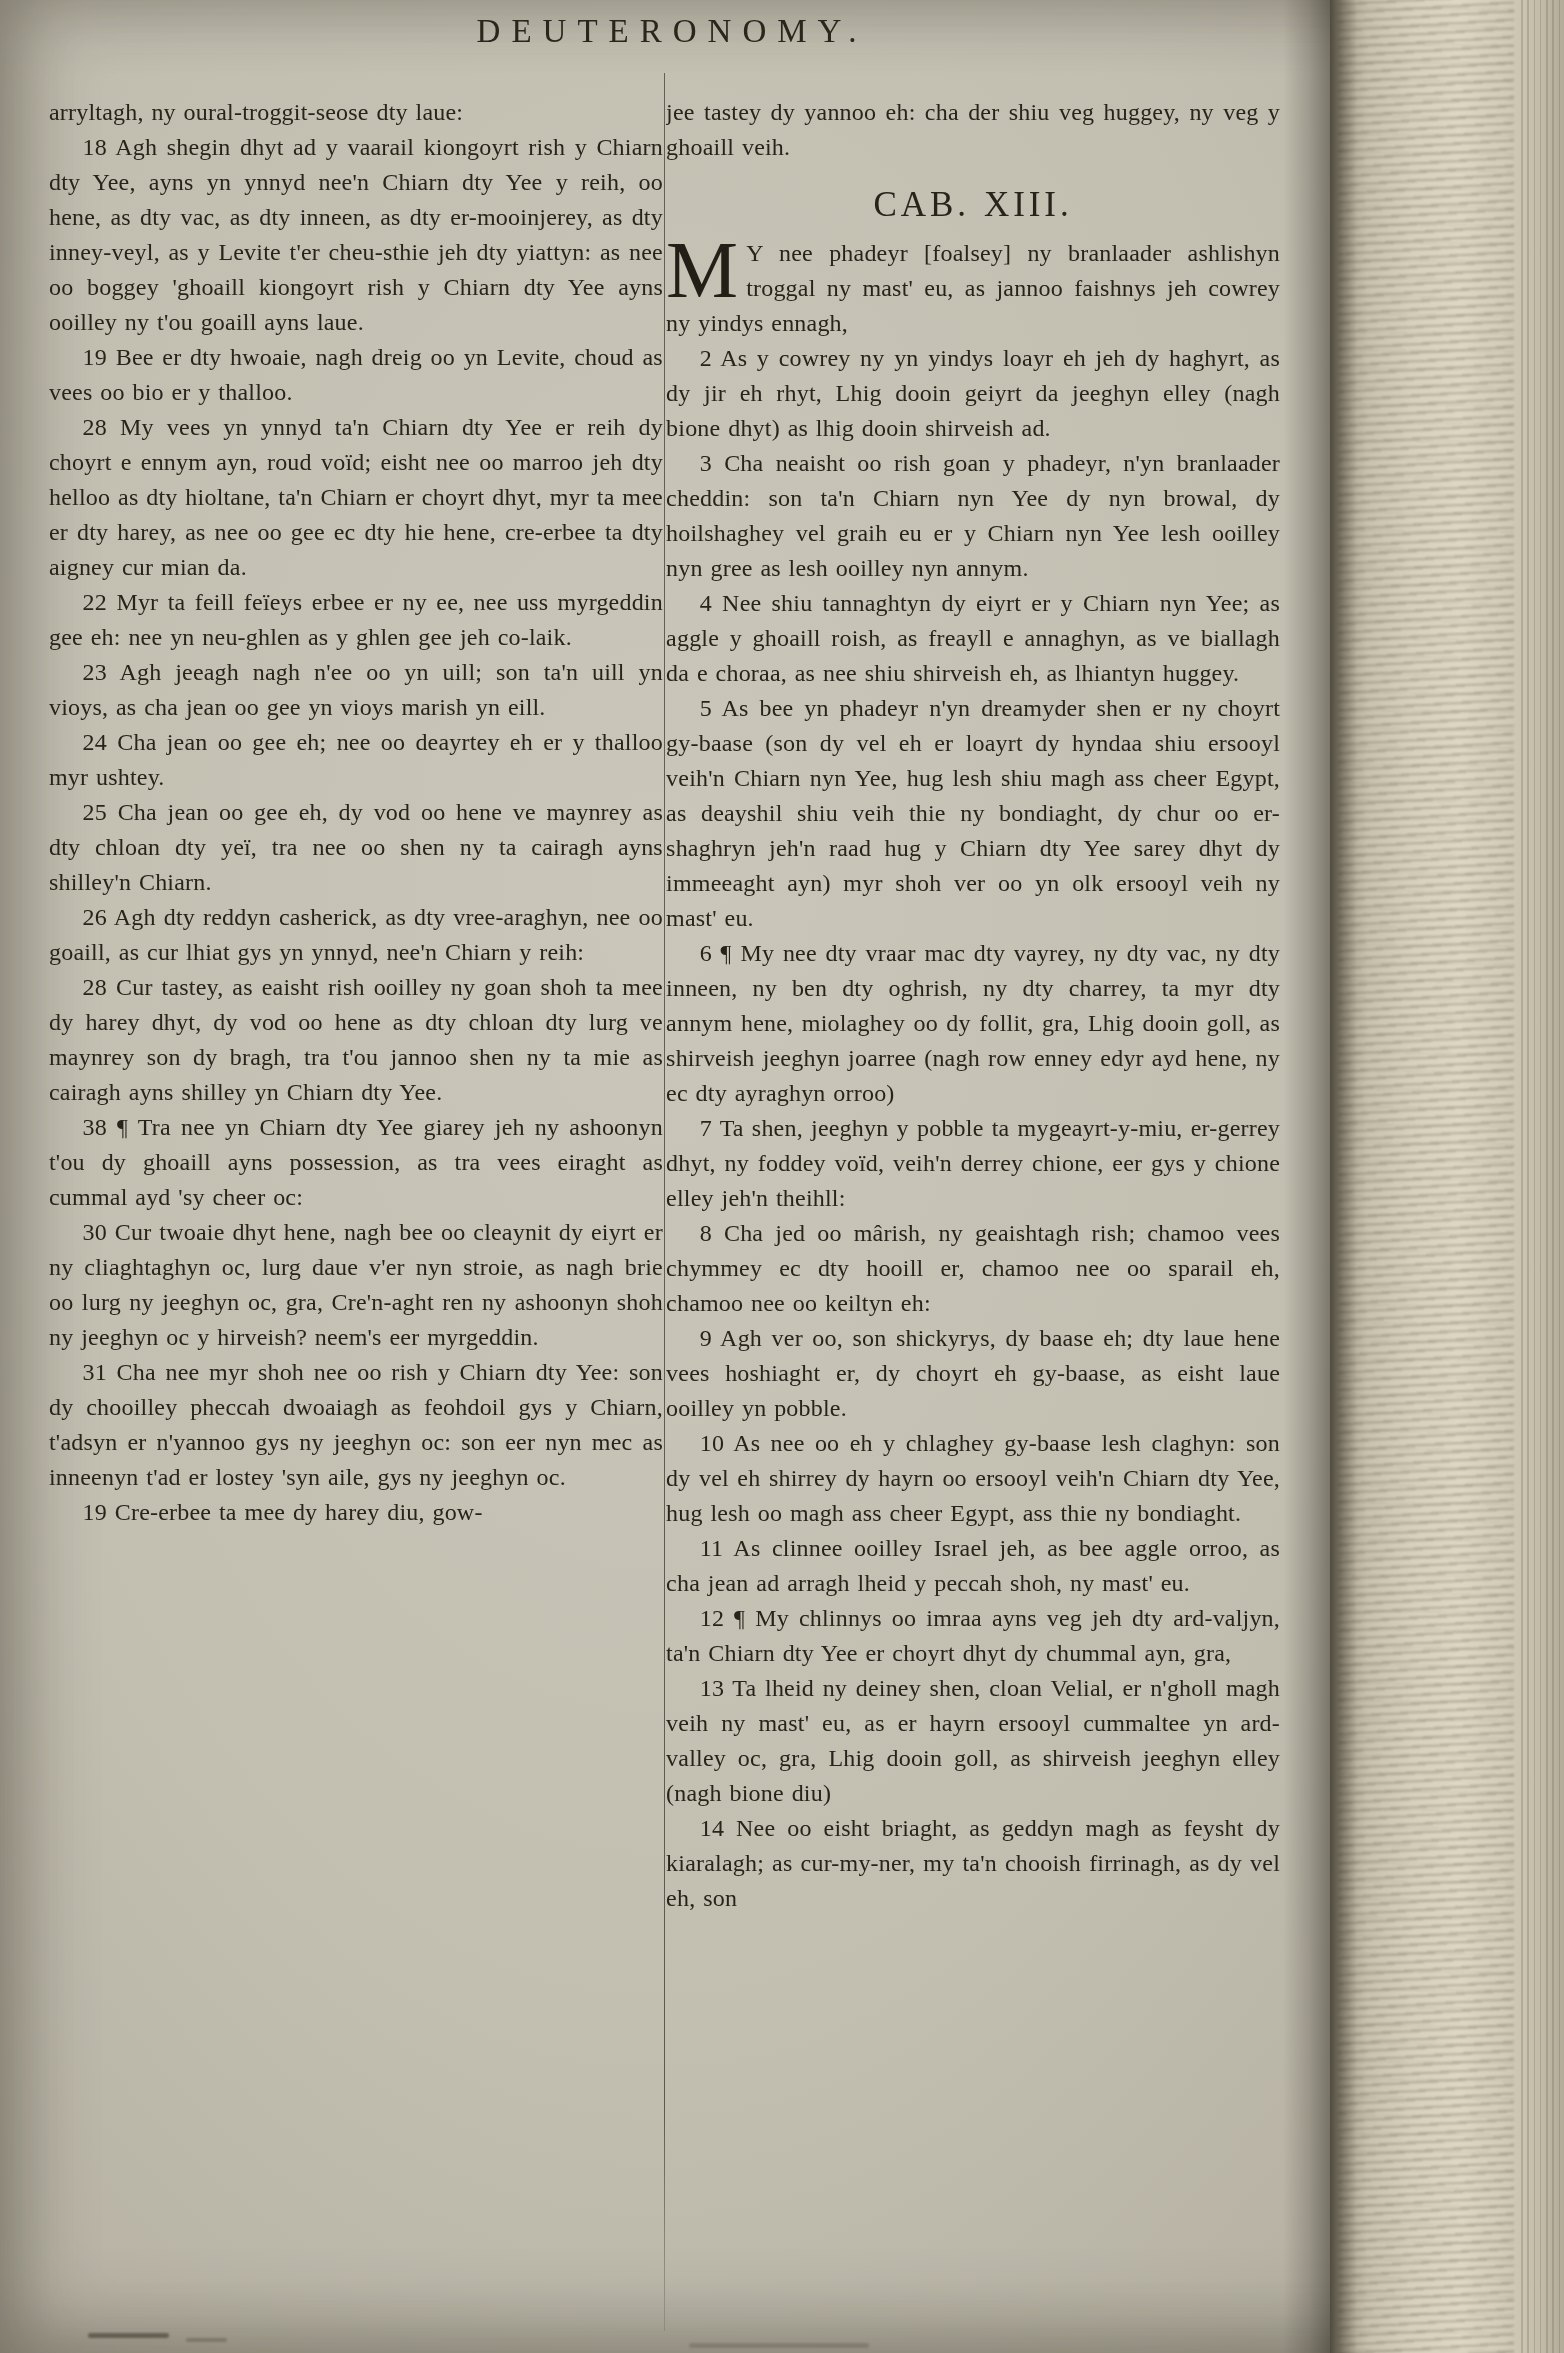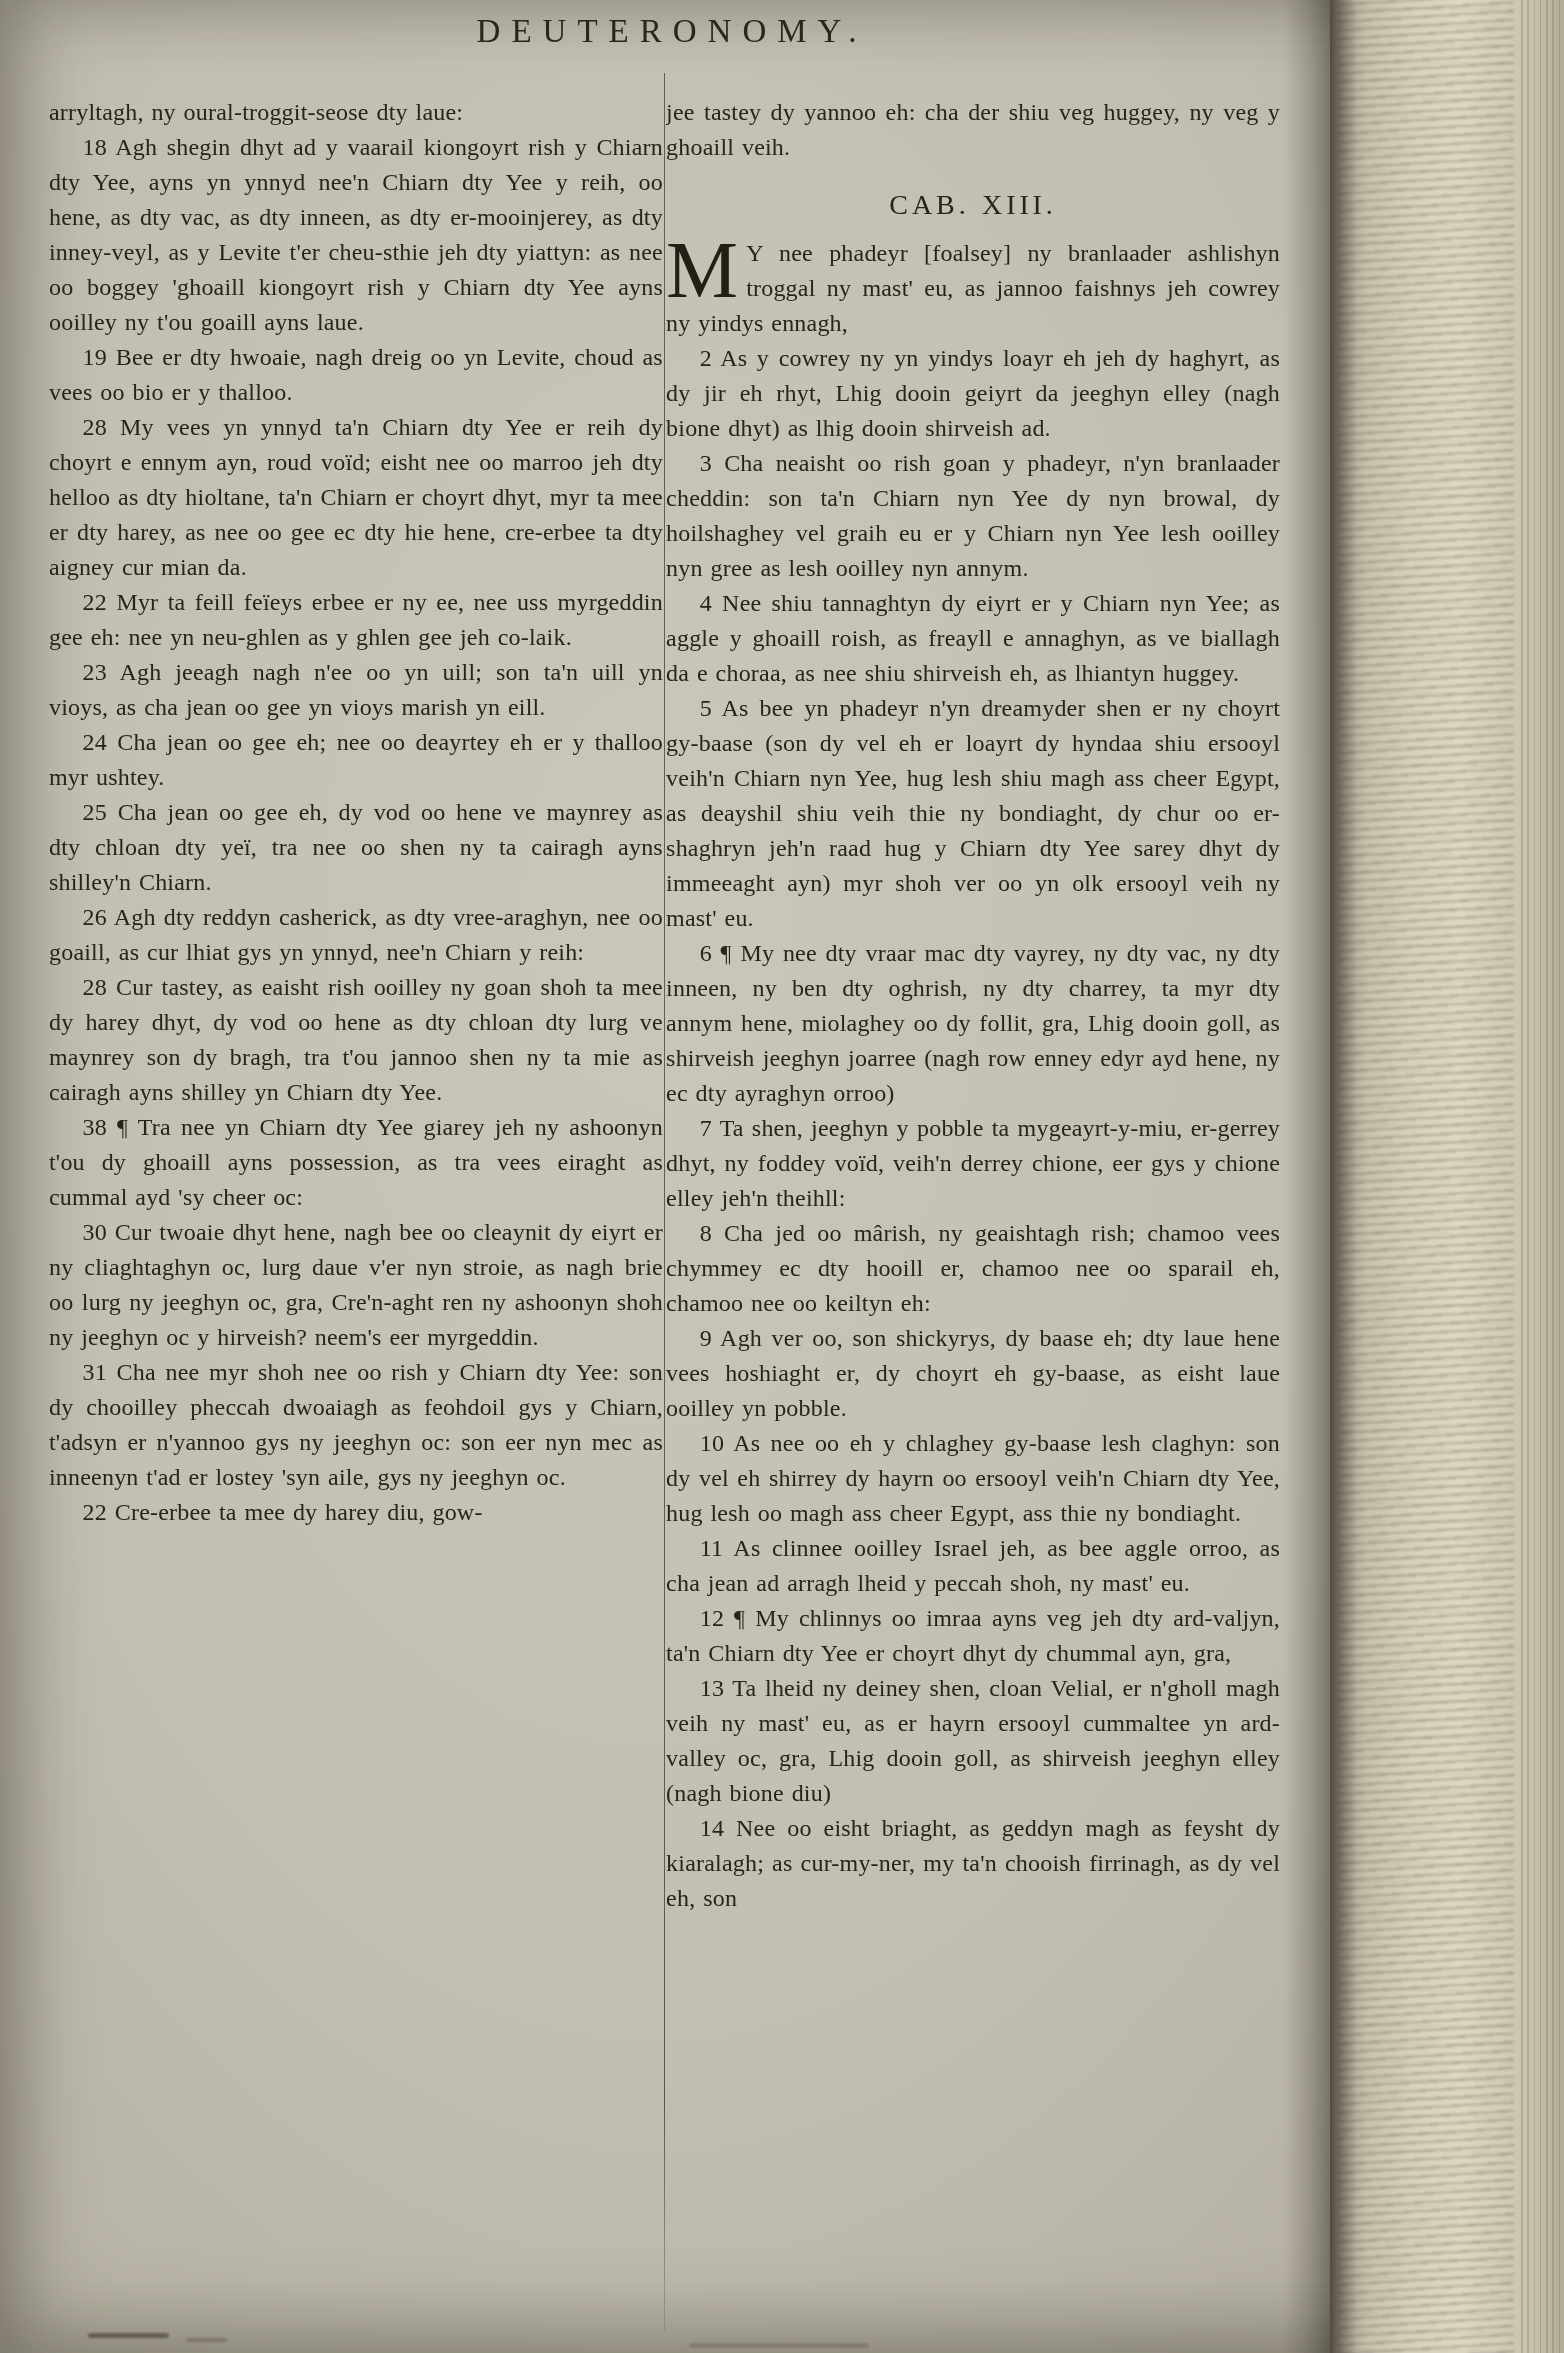--- a/index.html
+++ b/index.html
@@ -22,21 +22,21 @@
     color: #2b261d;
   }
   .columns { display: flex; align-items: stretch; height: 2261px; overflow: hidden; }
   .col { width: 623px; height: 2261px; overflow: hidden; text-align: justify;
          font-size: 24px; line-height: 35px; word-spacing: 1.6px; letter-spacing: 0.2px; margin-top: 25px; }
   .col-rule { width: 1.6px; background: linear-gradient(to bottom, rgba(70,63,48,.75) 0%, rgba(70,63,48,.8) 90%, rgba(70,63,48,.2) 100%); margin: 3.1px 0.8px 0 0.8px; }
   .col p { margin: 0; }
   .cont { text-indent: 0; }
   .verse { text-indent: 1.4em; }
   .chapter-head {
-    font-size: 28px; font-weight: normal; letter-spacing: 3.9px;
+    font-size: 35px; font-weight: normal; letter-spacing: 3.9px;
     text-align: center; margin: 22px 0 14px 0; text-indent: 0;
   }
   .first-verse { text-indent: 0; }
   .dropcap {
     float: left;
     font-size: 81px; line-height: 61px;
     padding: 4.7px 7.8px 0 0;
     color: #241f16;
   }
   
@@ -108,21 +108,21 @@
 
 
             <p class="verse">28 Cur tastey, as eaisht rish ooilley ny goan shoh ta mee dy harey dhyt, dy vod oo hene as dty chloan dty lurg ve maynrey son dy bragh, tra t'ou jannoo shen ny ta mie as cairagh ayns shilley yn Chiarn dty Yee.</p>
 
             <p class="verse">38 ¶ Tra nee yn Chiarn dty Yee giarey jeh ny ashoonyn t'ou dy ghoaill ayns possession, as tra vees eiraght as cummal ayd 'sy cheer oc:</p>
 
             <p class="verse">30 Cur twoaie dhyt hene, nagh bee oo cleaynit dy eiyrt er ny cliaghtaghyn oc, lurg daue v'er nyn stroie, as nagh brie oo lurg ny jeeghyn oc, gra, Cre'n-aght ren ny ashoonyn shoh ny jeeghyn oc y hirveish? neem's eer myrgeddin.</p>
 
             <p class="verse">31 Cha nee myr shoh nee oo rish y Chiarn dty Yee: son dy chooilley pheccah dwoaiagh as feohdoil gys y Chiarn, t'adsyn er n'yannoo gys ny jeeghyn oc: son eer nyn mec as inneenyn t'ad er lostey 'syn aile, gys ny jeeghyn oc.</p>
 
-            <p class="verse">22 Cre-erbee ta mee dy harey diu, gow-</p>
+            <p class="verse">19 Cre-erbee ta mee dy harey diu, gow-</p>
           </div>
       </div>
 
       <div class="col-rule"></div>
 
       <div class="col">
         <p class="cont">jee tastey dy yannoo eh: cha der shiu veg huggey, ny veg y ghoaill veih.</p>
         <h2 class="chapter-head">CAB. XIII.</h2>
         <p class="verse first-verse">
           <span class="dropcap">M</span><span>Y nee phadeyr [foalsey] ny branlaader ashlishyn troggal ny mast' eu, as jannoo faishnys jeh cowrey ny yindys ennagh,</span>

